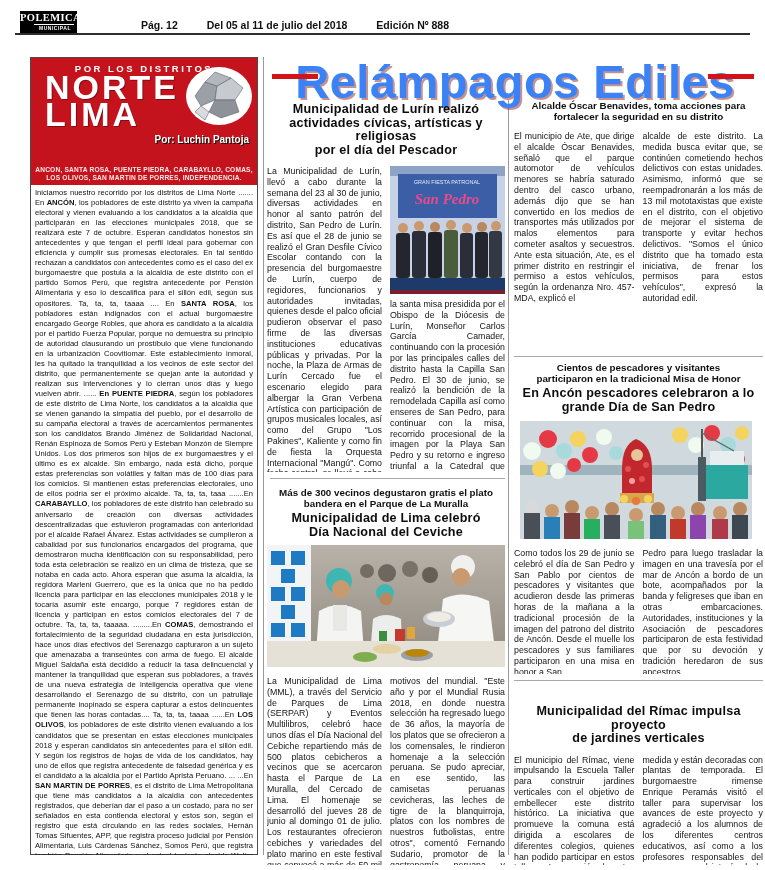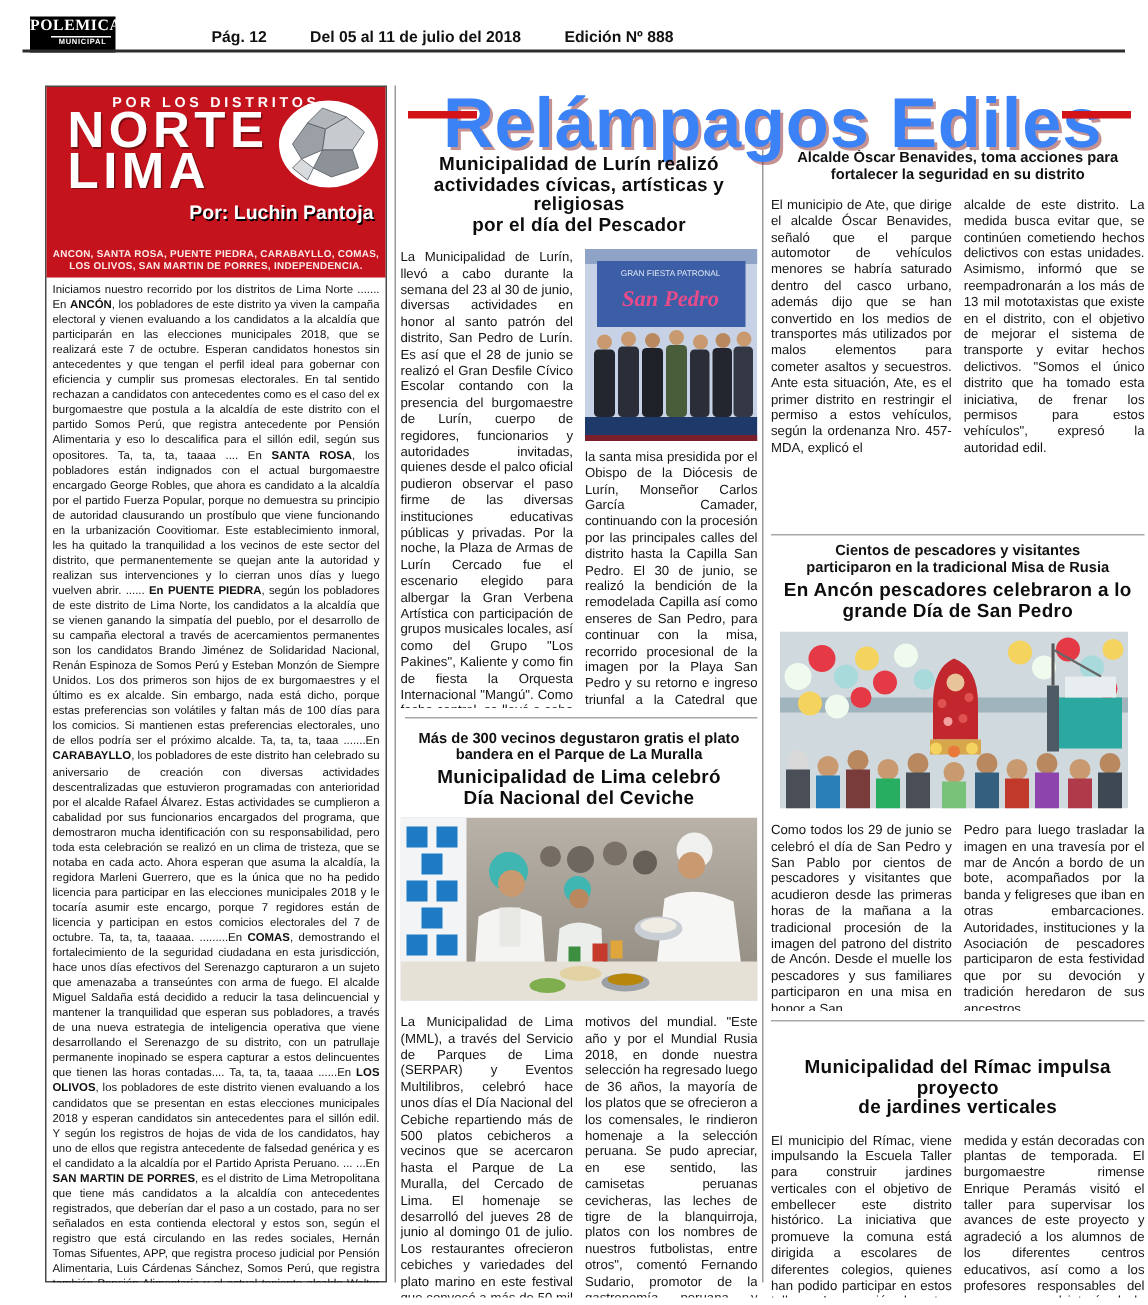--- a/index.html
+++ b/index.html
@@ -18,21 +18,21 @@
   .logo-sub{font-size:5px;font-weight:bold;text-align:right;padding-right:3px;border-top:1px solid #fff;margin:1px 3px 0 14px;letter-spacing:.5px;}
   .mast-info{left:100px;top:19px;font-size:10.5px;font-weight:bold;color:#111;padding-left:41px;}
   .mast-info span{margin-right:26px;}
   .top-rule{left:15px;top:33px;width:735px;height:2px;background:#2d2d2d;}
 
   
   .lima-box{left:30px;top:57px;width:228px;height:798px;border:1px solid #4a4a4a;box-sizing:border-box;background:#fff;}
   .lima-head{position:relative;height:106px;background:#c4131c;color:#fff;overflow:hidden;}
   .lima-kicker{text-align:center;font-weight:bold;font-size:9.5px;letter-spacing:2.5px;padding-top:5px;}
   .lima-title{font-weight:bold;font-size:34px;line-height:27px;letter-spacing:3px;padding-left:14px;text-shadow:1px 1px 0 #7e0d12;}
-  .lima-byline{position:absolute;right:8px;top:76px;font-size:13px;font-weight:bold;text-shadow:1px 1px 0 #000;}
+  .lima-byline{position:absolute;right:8px;top:76px;font-size:10px;font-weight:bold;text-shadow:1px 1px 0 #000;}
   .lima-map{position:absolute;right:4px;top:8px;}
   .lima-districts{background:#c4131c;color:#ffe9ea;font-weight:bold;font-size:6.6px;line-height:8px;text-align:center;white-space:pre-line;padding:2px 0 3px 0;letter-spacing:.2px;}
   .lima-body{padding:3px 4px;font-size:7.6px;line-height:10.05px;text-align:justify;color:#101010;height:664px;overflow:hidden;}
   .lima-body .b{font-weight:bold;}
 
   
   .section-title{
     left:265px;top:54px;width:500px;height:42px;text-align:center;
     font-size:47px;font-weight:bold;color:#3b82f6;letter-spacing:.5px;
     text-shadow:2px 2px 0 rgba(126,13,18,.45);
@@ -198,21 +198,21 @@
   <div class="cols">
     <div class="col">El municipio de Ate, que dirige el alcalde Óscar Benavides, señaló que el parque automotor de vehículos menores se habría saturado dentro del casco urbano, además dijo que se han convertido en los medios de transportes más utilizados por malos elementos para cometer asaltos y secuestros. Ante esta situación, Ate, es el primer distrito en restringir el permiso a estos vehículos, según la ordenanza Nro. 457-MDA, explicó el</div>
     <div class="col">alcalde de este distrito. La medida busca evitar que, se continúen cometiendo hechos delictivos con estas unidades. Asimismo, informó que se reempadronarán a los más de 13 mil mototaxistas que existe en el distrito, con el objetivo de mejorar el sistema de transporte y evitar hechos delictivos. "Somos el único distrito que ha tomado esta iniciativa, de frenar los permisos para estos vehículos", expresó la autoridad edil.</div>
   </div>
 </div>
 
 <div class="abs hrule" style="left:514px;top:356px;width:249px;"></div>
 
 <div class="abs article" style="left:514px;top:362px;width:249px;height:312px;">
   <div class="kicker">Cientos de pescadores y visitantes
-participaron en la tradicional Misa de Rusia</div>
+participaron en la tradicional Misa de Honor</div>
   <div class="headline">En Ancón pescadores celebraron a lo
 grande Día de San Pedro</div>
   <svg class="photo" width="232" height="118" viewBox="0 0 232 118" style="margin:7px 0 0 6px;">
     <rect width="232" height="118" fill="#cfd9de"></rect>
     <rect y="44" width="232" height="10" fill="#9fb4bd"></rect>
     <g>
       <circle cx="12" cy="30" r="9" fill="#f1faee"></circle>
         <circle cx="28" cy="18" r="9" fill="#e63946"></circle>
       <circle cx="44" cy="30" r="8" fill="#a8dadc"></circle>
         <circle cx="20" cy="48" r="8" fill="#f4d35e"></circle>

